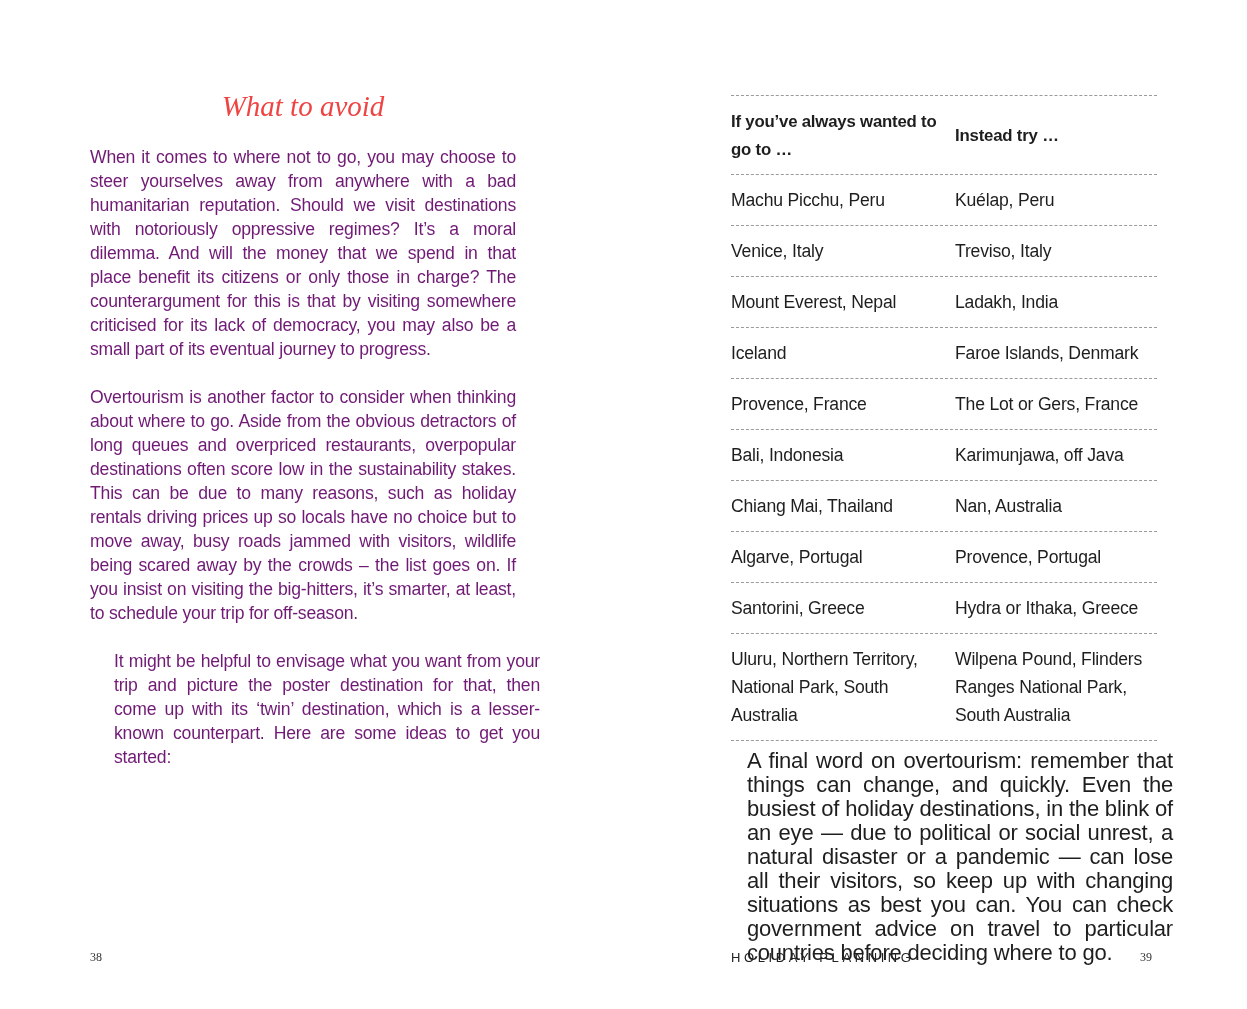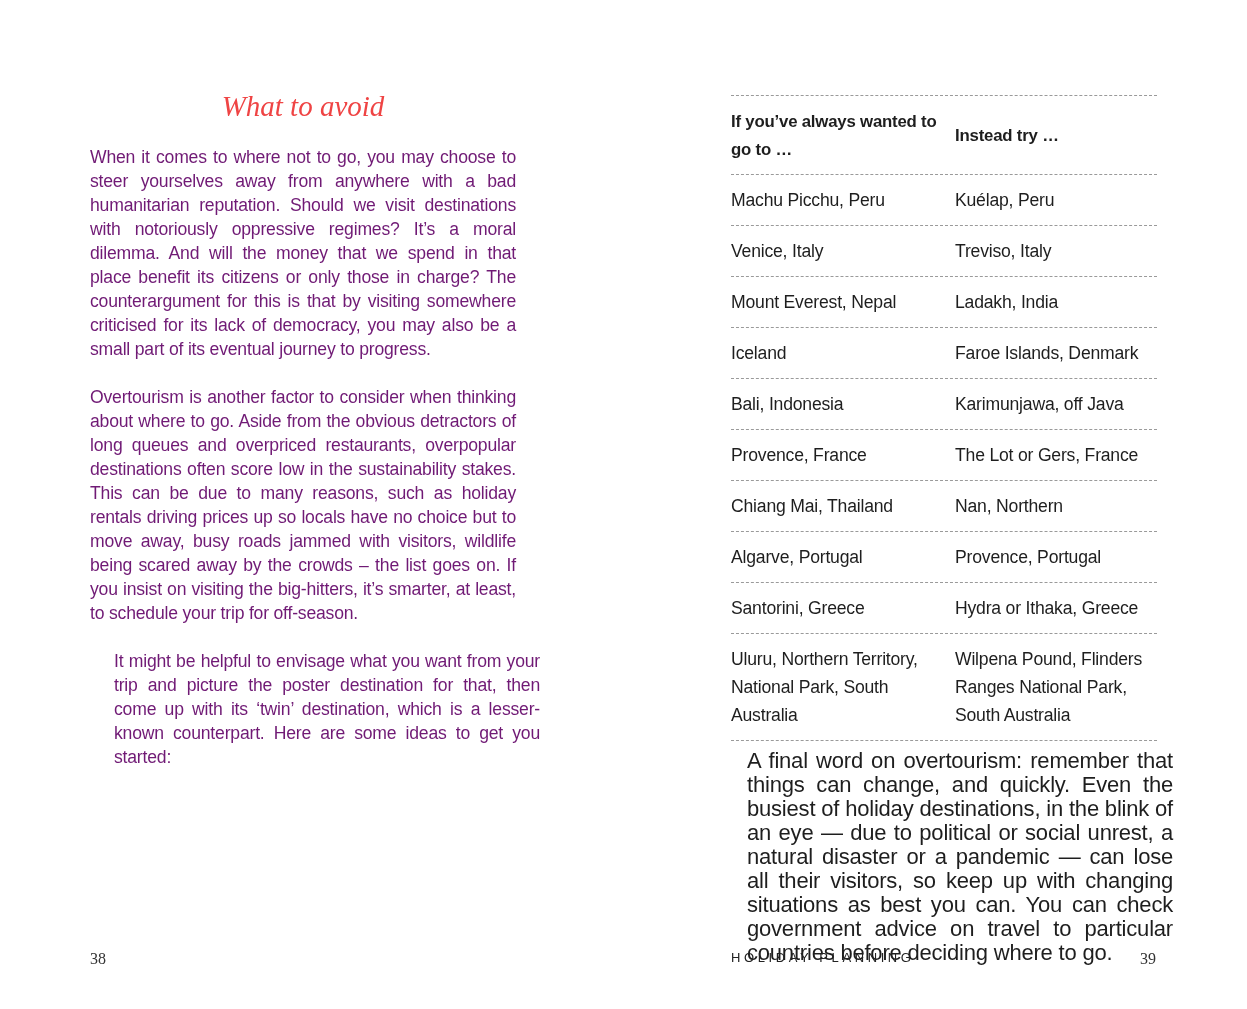--- a/index.html
+++ b/index.html
@@ -89,21 +89,21 @@
       text-align: justify;
       color: #1e1e1e;
       margin: 16px;
       letter-spacing: -0.2px;
     }
 
     .folio {
       position: absolute;
       top: 950px;
       font-family: "Liberation Serif", "DejaVu Serif", serif;
-      font-size: 16px;
+      font-size: 12px;
       color: #333;
     }
     .folio-left { left: 90px; }
     .folio-right { left: 517px; }
     .running-head {
       position: absolute;
       top: 950px;
       left: 108px;
       font-family: "Liberation Sans", "DejaVu Sans", sans-serif;
       font-size: 13px;
@@ -138,30 +138,30 @@
     </div>
     <div class="row">
       <div class="cell-a">Mount Everest, Nepal</div>
       <div class="cell-b">Ladakh, India</div>
     </div>
     <div class="row">
       <div class="cell-a">Iceland</div>
       <div class="cell-b">Faroe Islands, Denmark</div>
     </div>
     <div class="row">
+      <div class="cell-a">Provence, France</div>
+      <div class="cell-b">The Lot or Gers, France</div>
+    </div>
+    <div class="row">
       <div class="cell-a">Bali, Indonesia</div>
       <div class="cell-b">Karimunjawa, off Java</div>
     </div>
     <div class="row">
-      <div class="cell-a">Provence, France</div>
-      <div class="cell-b">The Lot or Gers, France</div>
-    </div>
-    <div class="row">
       <div class="cell-a">Chiang Mai, Thailand</div>
-      <div class="cell-b">Nan, Northern</div>
+      <div class="cell-b">Nan, Australia</div>
     </div>
     <div class="row">
       <div class="cell-a">Algarve, Portugal</div>
       <div class="cell-b">Provence, Portugal</div>
     </div>
     <div class="row">
       <div class="cell-a">Santorini, Greece</div>
       <div class="cell-b">Hydra or Ithaka, Greece</div>
     </div>
     <div class="row">

